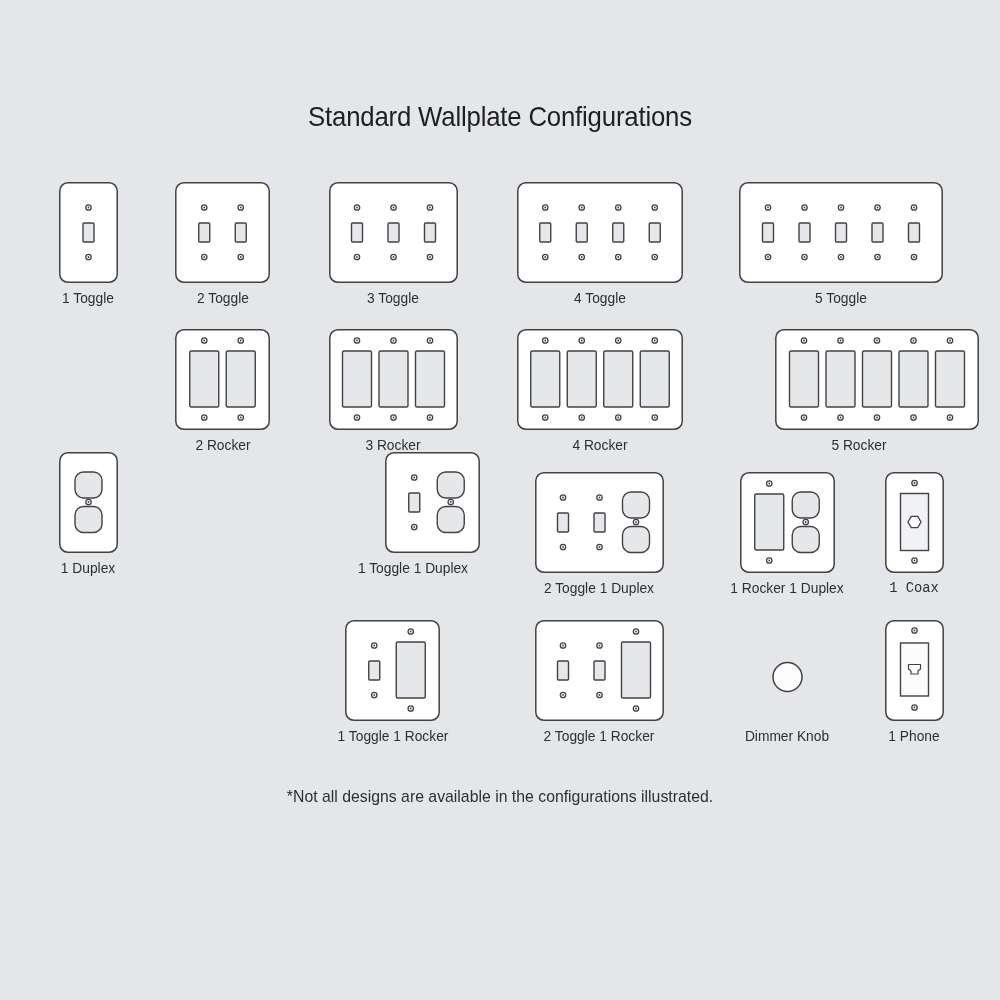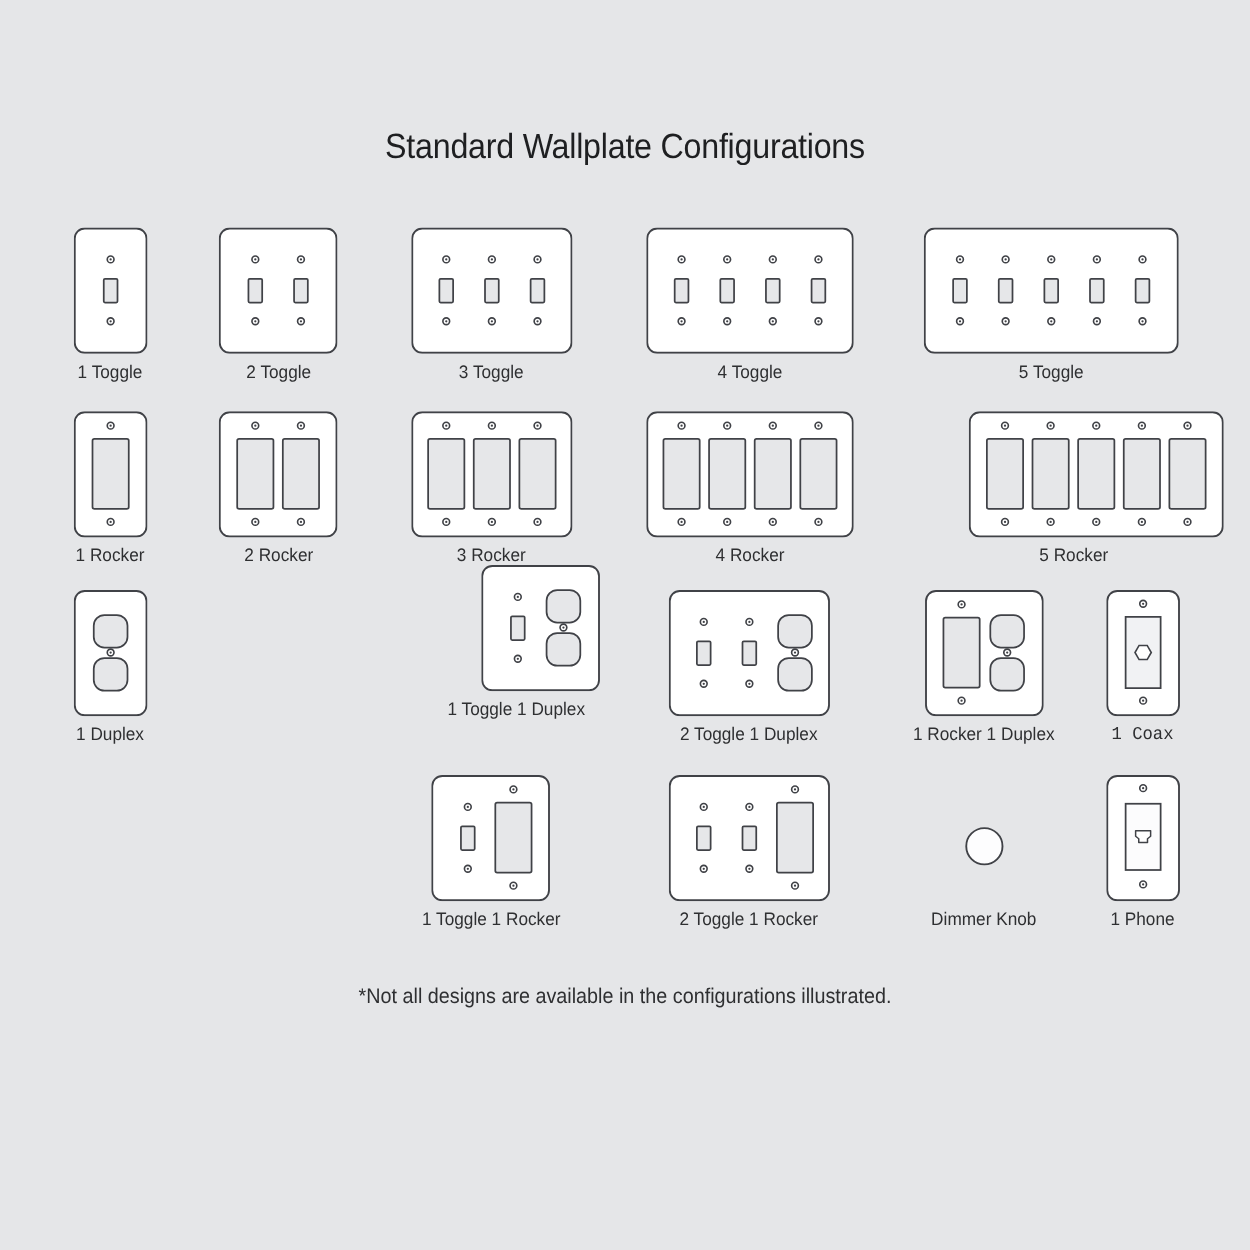--- a/index.html
+++ b/index.html
@@ -208,35 +208,20 @@
             <circle cx="175" cy="25.5" r="0.9" fill="#404247"></circle>
           </g>
           <rect x="169.5" y="41" width="11" height="19" rx="1" fill="#e6e7e9" stroke="#404247" stroke-width="1.4"></rect>
           <g>
             <circle cx="175" cy="75" r="2.7" fill="#ffffff" stroke="#404247" stroke-width="1.3"></circle>
             <circle cx="175" cy="75" r="0.9" fill="#404247"></circle>
           </g>
         </svg>
         <div class="plate-label" style="color: rgb(46, 47, 49);">5 Toggle</div>
       </div>
-      <div class="plate-cell" style="left: 58.5px; top: 329px; width: 59px; height: 101px;">
-        <svg width="59" height="101" viewBox="0 0 59 101" xmlns="http://www.w3.org/2000/svg">
-          <rect x="0.8" y="0.8" width="57.4" height="99.4" rx="8" ry="8" fill="#ffffff" stroke="#404247" stroke-width="1.5"></rect>
-          <g>
-            <circle cx="29.5" cy="11.5" r="2.7" fill="#ffffff" stroke="#404247" stroke-width="1.3"></circle>
-            <circle cx="29.5" cy="11.5" r="0.9" fill="#404247"></circle>
-          </g>
-          <rect x="15" y="22" width="29" height="56" rx="1.5" fill="#e6e7e9" stroke="#404247" stroke-width="1.4"></rect>
-          <g>
-            <circle cx="29.5" cy="88.5" r="2.7" fill="#ffffff" stroke="#404247" stroke-width="1.3"></circle>
-            <circle cx="29.5" cy="88.5" r="0.9" fill="#404247"></circle>
-          </g>
-        </svg>
-        <div class="plate-label" style="color: rgb(46, 47, 49);">1 Rocker</div>
-      </div>
       <div class="plate-cell" style="left: 175px; top: 329px; width: 95px; height: 101px;">
         <svg width="95" height="101" viewBox="0 0 95 101" xmlns="http://www.w3.org/2000/svg">
           <rect x="0.8" y="0.8" width="93.4" height="99.4" rx="8" ry="8" fill="#ffffff" stroke="#404247" stroke-width="1.5"></rect>
           <g>
             <circle cx="29.25" cy="11.5" r="2.7" fill="#ffffff" stroke="#404247" stroke-width="1.3"></circle>
             <circle cx="29.25" cy="11.5" r="0.9" fill="#404247"></circle>
           </g>
           <rect x="14.75" y="22" width="29" height="56" rx="1.5" fill="#e6e7e9" stroke="#404247" stroke-width="1.4"></rect>
           <g>
             <circle cx="29.25" cy="88.5" r="2.7" fill="#ffffff" stroke="#404247" stroke-width="1.3"></circle>
@@ -373,21 +358,21 @@
             <circle cx="175" cy="11.5" r="0.9" fill="#404247"></circle>
           </g>
           <rect x="160.5" y="22" width="29" height="56" rx="1.5" fill="#e6e7e9" stroke="#404247" stroke-width="1.4"></rect>
           <g>
             <circle cx="175" cy="88.5" r="2.7" fill="#ffffff" stroke="#404247" stroke-width="1.3"></circle>
             <circle cx="175" cy="88.5" r="0.9" fill="#404247"></circle>
           </g>
         </svg>
         <div class="plate-label" style="color: rgb(46, 47, 49);">5 Rocker</div>
       </div>
-      <div class="plate-cell" style="left: 58.5px; top: 472px; width: 59px; height: 72px;">
+      <div class="plate-cell" style="left: 58.5px; top: 452px; width: 59px; height: 72px;">
         <svg width="59" height="101" viewBox="0 0 59 101" xmlns="http://www.w3.org/2000/svg">
           <rect x="0.8" y="0.8" width="57.4" height="99.4" rx="8" ry="8" fill="#ffffff" stroke="#404247" stroke-width="1.5"></rect>
           <g>
             <rect x="16" y="20" width="27" height="26" rx="8.5" ry="8.5" fill="#e6e7e9" stroke="#404247" stroke-width="1.4"></rect>
             <g>
               <circle cx="29.5" cy="50" r="2.7" fill="#ffffff" stroke="#404247" stroke-width="1.3"></circle>
               <circle cx="29.5" cy="50" r="0.9" fill="#404247"></circle>
             </g>
             <rect x="16" y="54.5" width="27" height="26" rx="8.5" ry="8.5" fill="#e6e7e9" stroke="#404247" stroke-width="1.4"></rect>
           </g>

